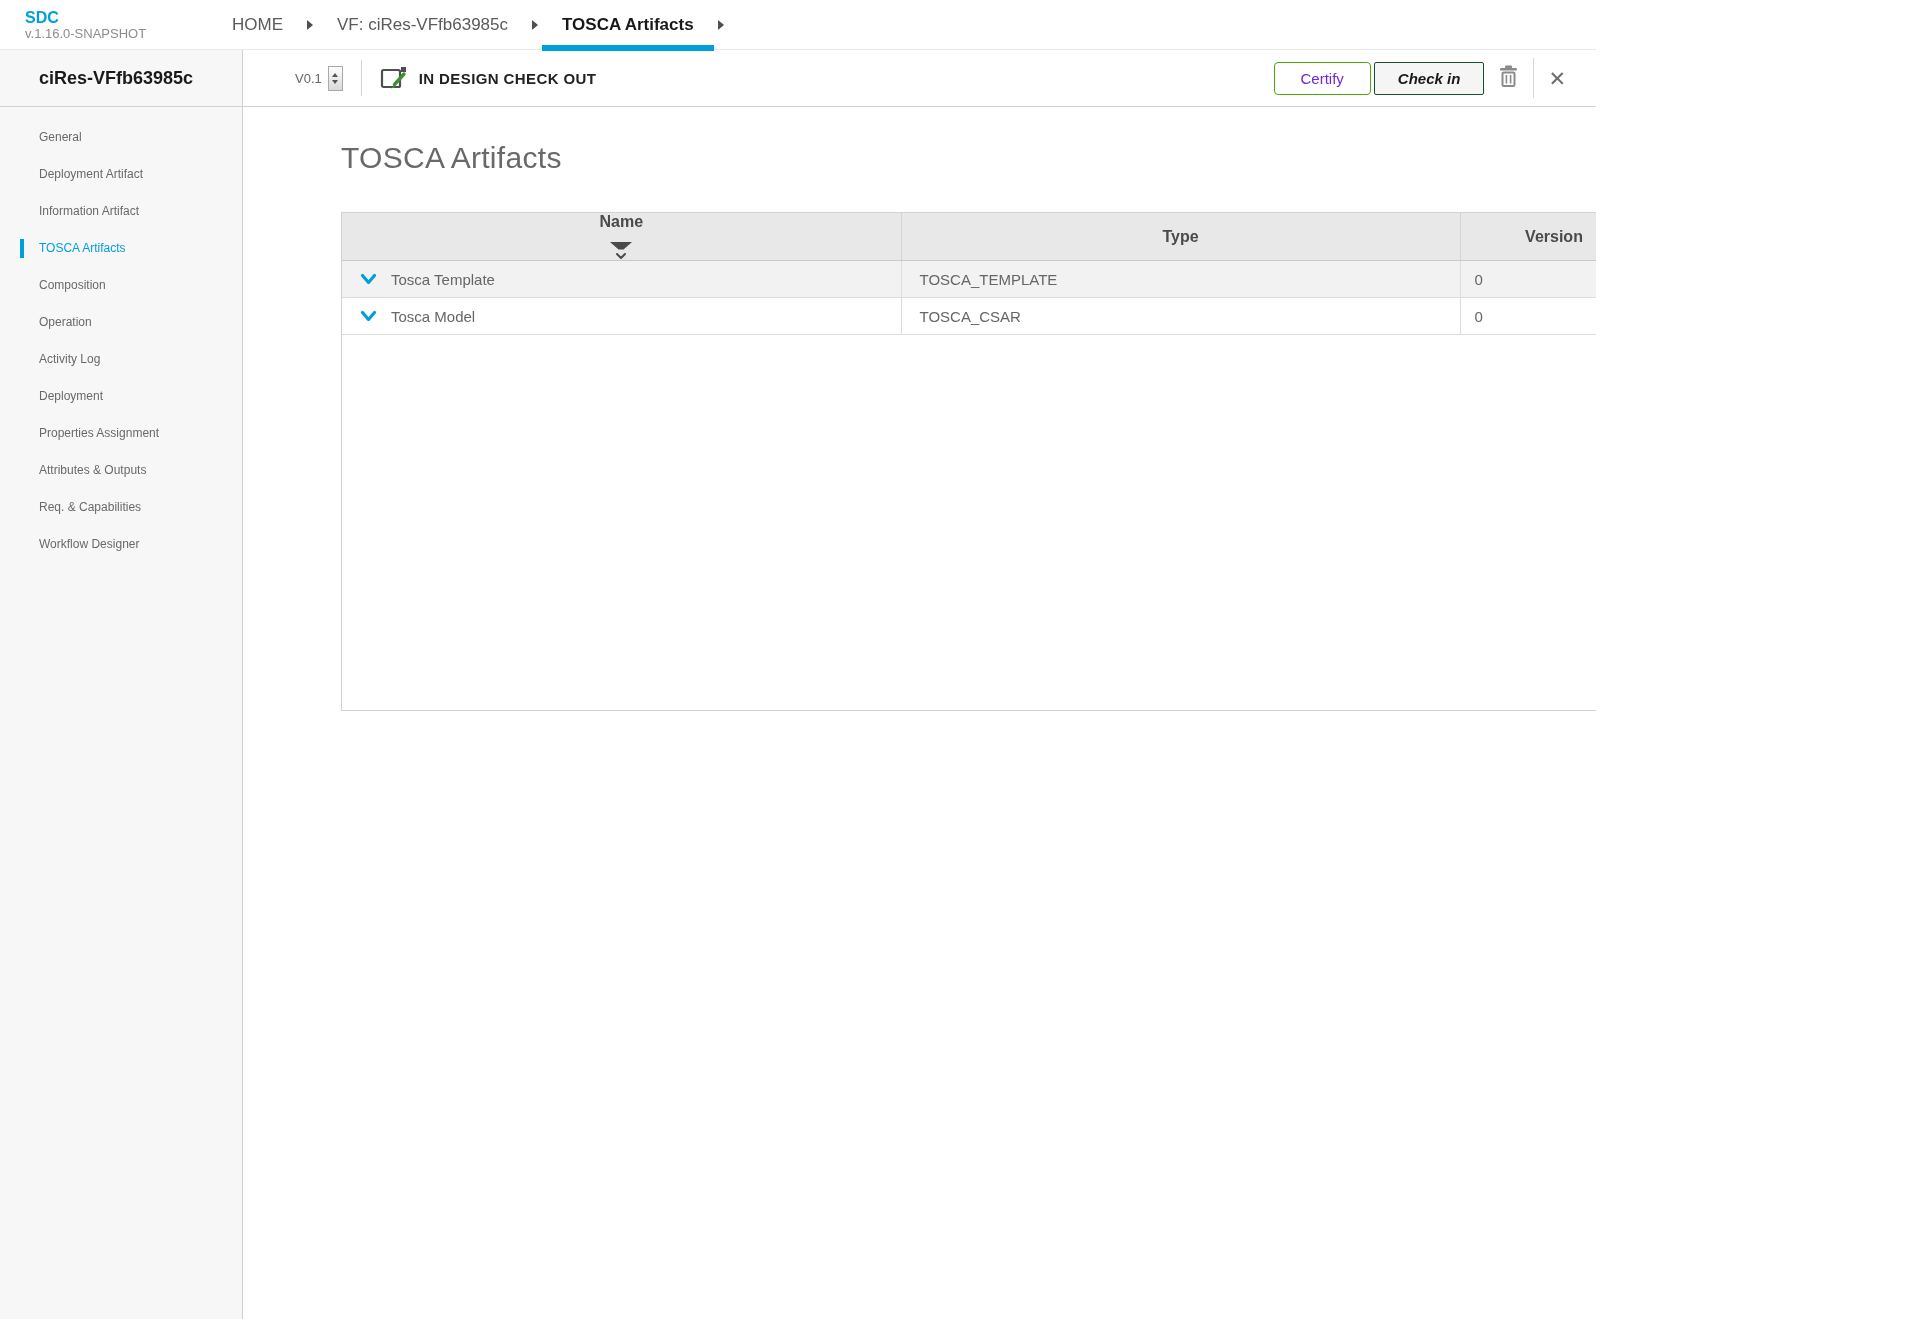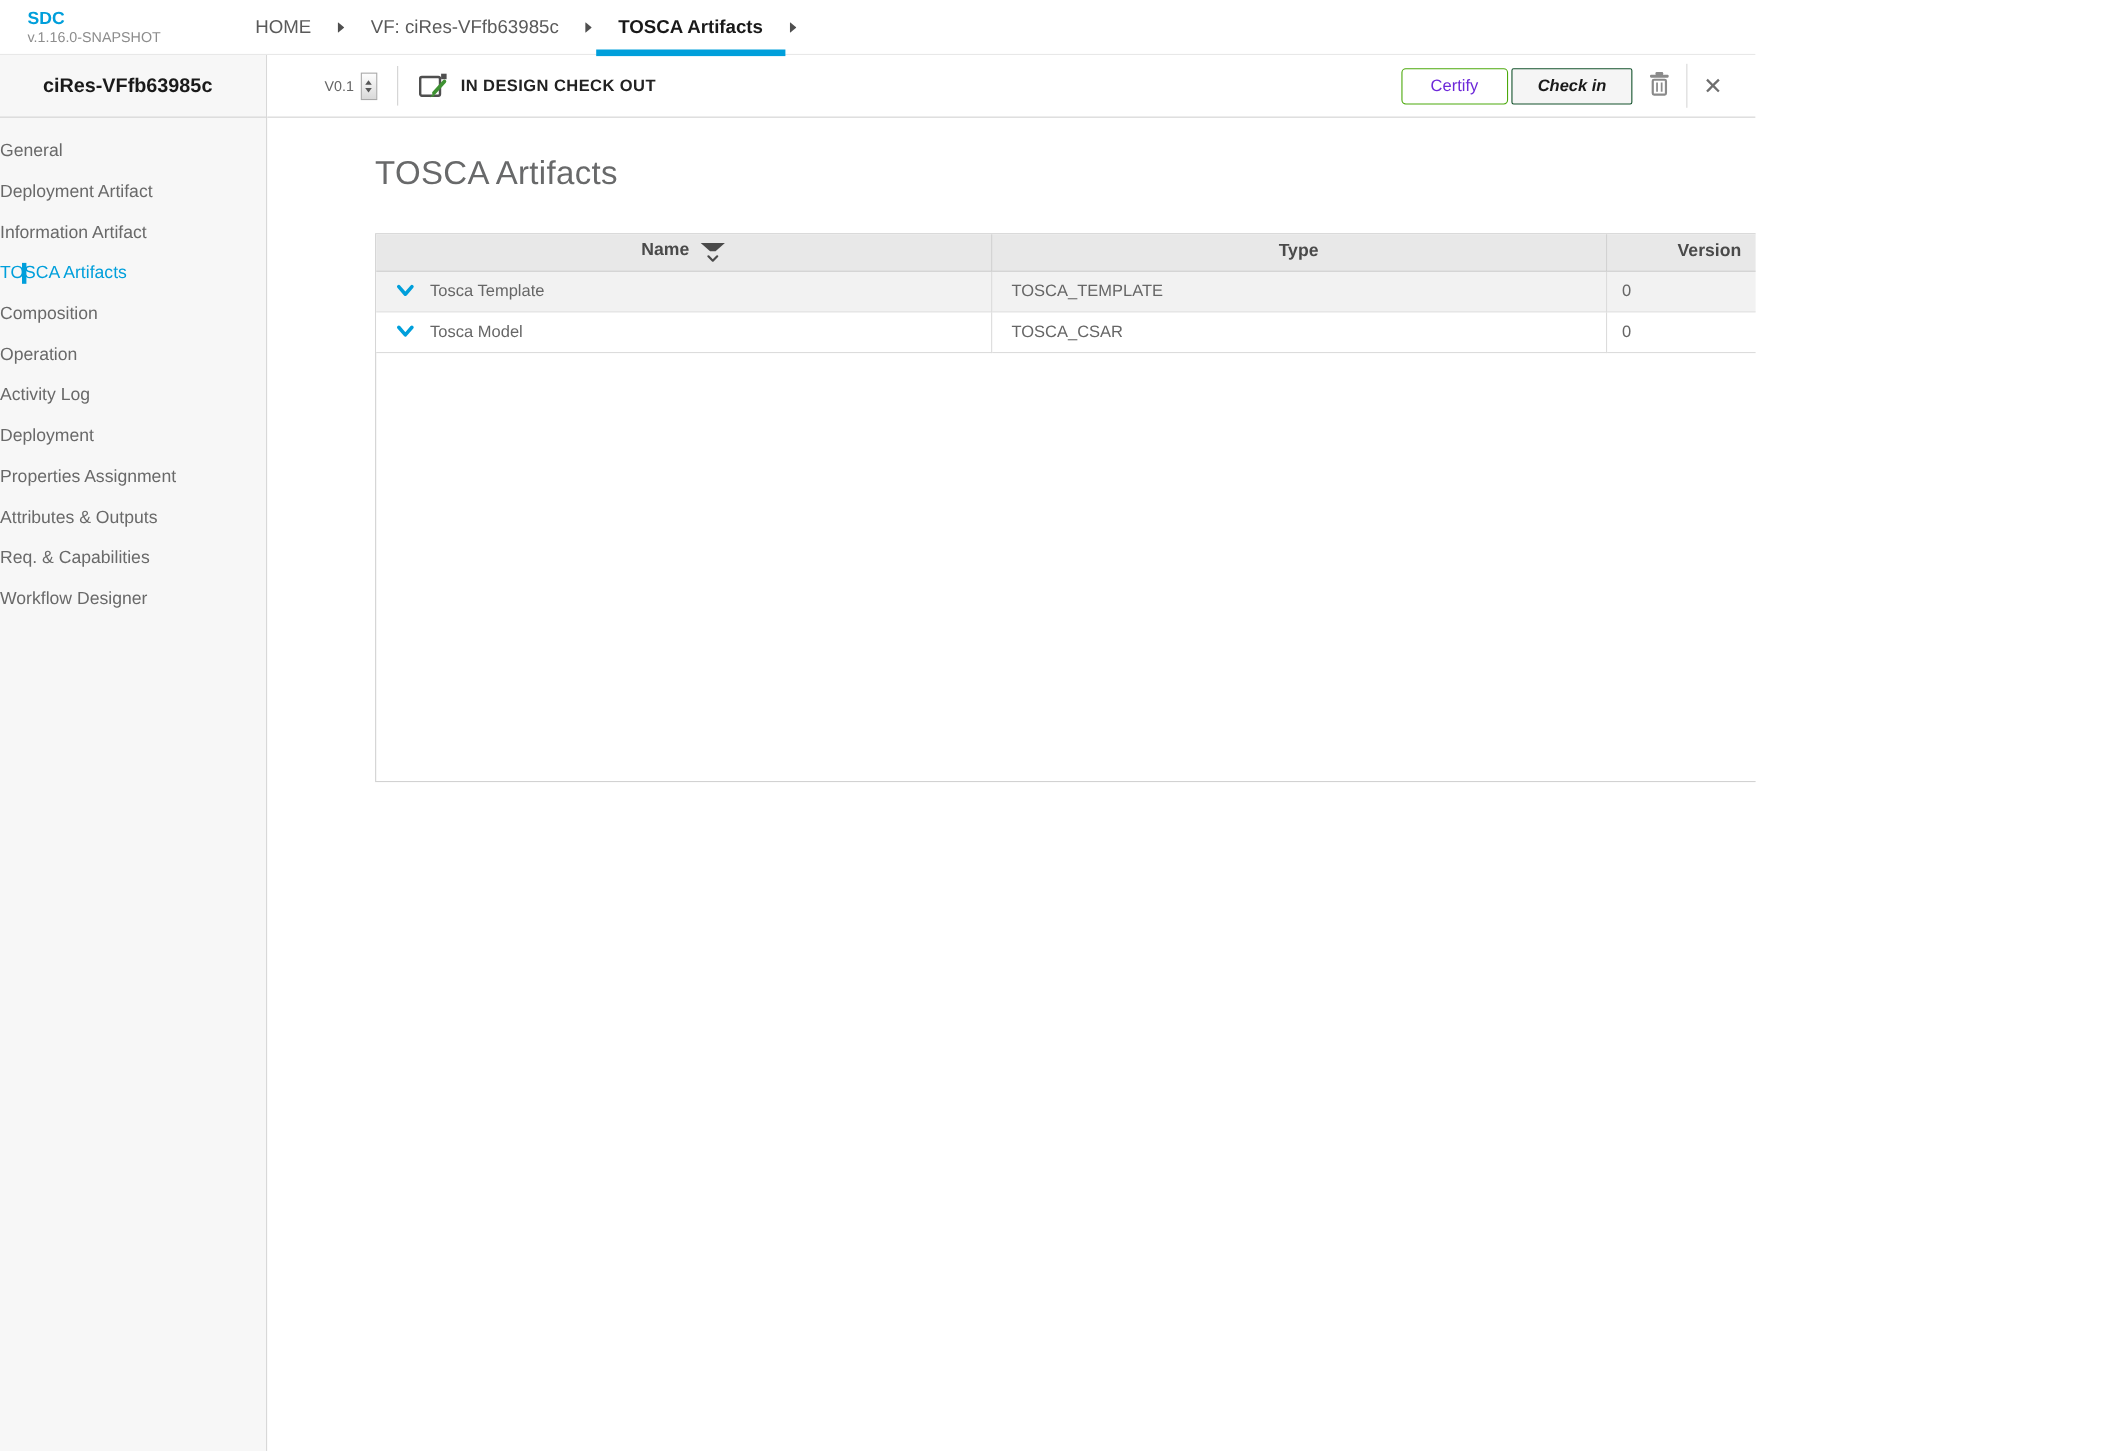--- a/index.html
+++ b/index.html
@@ -21,21 +21,21 @@
   .crumb-arrow { width:0; height:0; border-left:6px solid #4f4f4f;
     border-top:5px solid transparent; border-bottom:5px solid transparent; margin:0 4px; border-radius:1px; }
 
   
   .app-body { flex:1 1 auto; display:flex; min-height:0; }
   .sidebar { width:243px; flex:0 0 243px; background:#f7f7f7; border-right:1px solid #d0d0d0;
     display:flex; flex-direction:column; }
   .sidebar-title { height:57px; border-bottom:1px solid #d2d2d2; display:flex; align-items:center;
     padding-left:39px; font-size:18px; font-weight:bold; color:#1a1a1a; }
   .menu { padding-top:12px; }
-  .menu-item { height:37px; line-height:37px; font-size:16px; color:#696969;
+  .menu-item { height:37px; line-height:37px; padding-left:39px; font-size:12px; color:#696969;
     cursor:pointer; position:relative; white-space:nowrap; }
   .menu-item.active { color:#009fdb; }
   .menu-item.active::before { content:""; position:absolute; left:20px; top:9px; width:4px; height:19px; background:#009fdb; }
 
   .main { flex:1 1 auto; display:flex; flex-direction:column; background:#fff; min-width:0; }
 
   
   .toolbar { height:57px; flex:0 0 57px; border-bottom:1px solid #d2d2d2; background:#fff;
     display:flex; align-items:center; }
   .toolbar-left { display:flex; align-items:center; margin-left:52px; }
@@ -71,21 +71,21 @@
   td { height:37px; font-size:15px; color:#666; border-right:1px solid #dcdcdc;
     border-bottom:1px solid #dcdcdc; background:#fff; }
   td:last-child { border-right:none; }
   tr.row-odd td { background:#f2f2f2; }
   td.cell-name { padding-left:18px; }
   .name-inner { display:flex; align-items:center; }
   .row-chevron { margin-right:14px; display:flex; cursor:pointer; }
   td.cell-type { padding-left:18px; }
   td.cell-version { padding-left:14px; }
   td.cell-download { text-align:center; }
-  .th-inner { display:inline-flex; align-items:flex-start; gap:9px; }
+  .th-inner { display:inline-flex; align-items:center; gap:9px;flex-direction:column; }
   .sort-icon { display:inline-flex; transform:translateY(1px); }
   .dl-btn { background:none; border:none; cursor:pointer; display:inline-flex; vertical-align:middle; }
 </style>
 </head>
 <body>
 
 <div class="app">
 
   <header class="topbar">
     <div class="logo">

